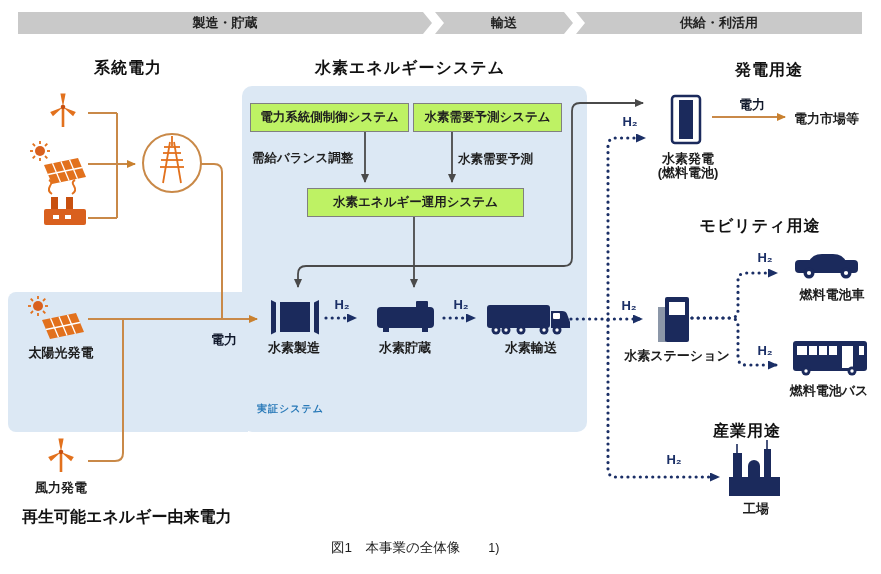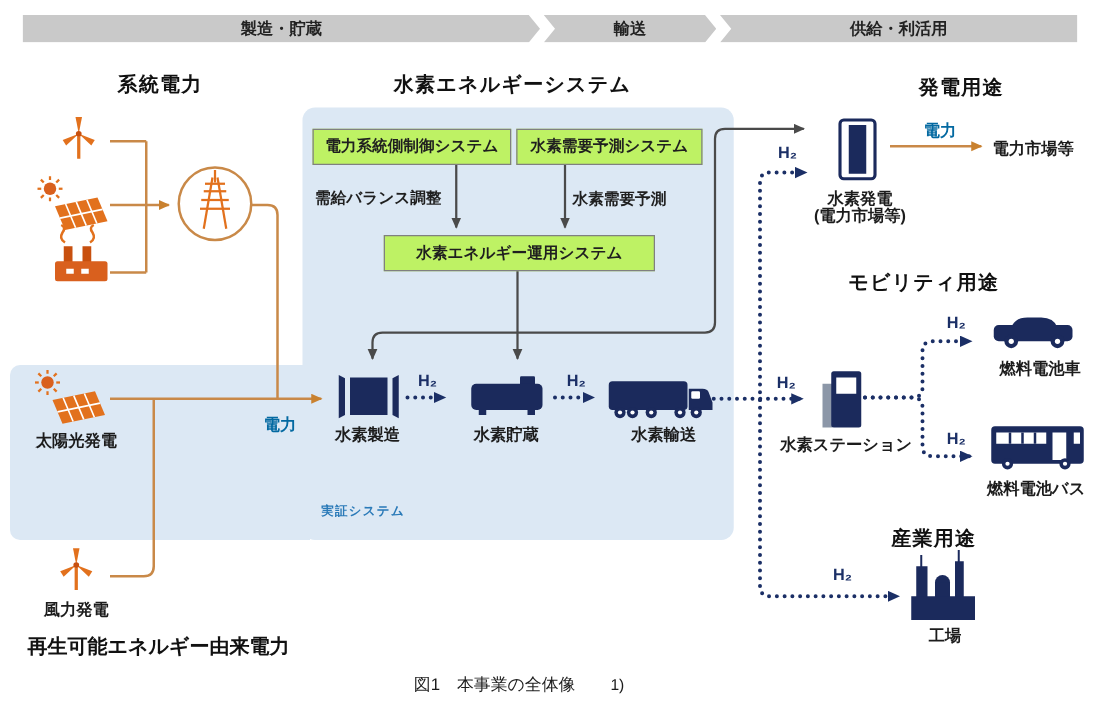--- a/index.html
+++ b/index.html
@@ -19,21 +19,21 @@
   .panel-main{left:242px;top:86px;width:345px;height:346px;border-radius:10px;}
   .panel-left{left:8px;top:292px;width:240px;height:140px;border-radius:8px 0 0 8px;}
   svg.layer{position:absolute;left:0;top:0;z-index:2;}
   
   .lbl{position:absolute;z-index:3;white-space:nowrap;font-weight:bold;}
   .ctr{transform:translateX(-50%);text-align:right;}
   .title{font-size:16px;letter-spacing:1px;color:#111;}
   .small{font-size:13px;color:#1c1c1c;}
   .tiny{font-size:12.5px;color:#1f1f1f;}
   .h2lbl{font-size:13px;color:#1b2f66;}
-  .pow{font-size:13px;color:#0369a1;}
+  .pow{font-size:13px;color:#0f172a;}
   .demo{font-size:10px;color:#2a7ab8;letter-spacing:1px;}
   .big{font-size:16px;color:#111;}
   .sysbox{position:absolute;z-index:3;background:#bef264;border:1px solid #808080;
     display:flex;align-items:center;justify-content:center;font-size:12.5px;font-weight:bold;color:#1f1f1f;}
   .caption{position:absolute;z-index:3;font-size:13.5px;color:#1c1c1c;}
   .caption .ref{margin-left:28px;font-size:12.5px;}
 </style>
 </head>
 <body>
 
@@ -220,21 +220,21 @@
       <circle cx="754" cy="466" r="6" fill="#1b2a5c"></circle>
       <rect x="748" y="466" width="12" height="13" fill="#1b2a5c"></rect>
       <rect x="764" y="449" width="7" height="30" fill="#1b2a5c"></rect>
       <rect x="729" y="477" width="51" height="19" fill="#1b2a5c"></rect>
     </g>
   </svg>
 
   <div class="lbl ctr title" style="left:128px;top:58px;">系統電力</div>
   <div class="lbl ctr title" style="left:410px;top:58px;">水素エネルギーシステム</div>
   <div class="lbl ctr title" style="left:769px;top:60px;">発電用途</div>
-  <div class="lbl ctr title" style="left:739px;top:216px;">モビリティ用途</div>
+  <div class="lbl ctr title" style="left:760px;top:216px;">モビリティ用途</div>
   <div class="lbl ctr title" style="left:747px;top:421px;">産業用途</div>
 
   <div class="sysbox" style="left:250px;top:103px;width:157px;height:27px;">電力系統側制御システム</div>
   <div class="sysbox" style="left:413px;top:103px;width:147px;height:27px;">水素需要予測システム</div>
   <div class="sysbox" style="left:307px;top:188px;width:215px;height:27px;">水素エネルギー運用システム</div>
 
   <div class="lbl tiny" style="left:252px;top:150px;">需給バランス調整</div>
   <div class="lbl tiny" style="left:458px;top:151px;">水素需要予測</div>
 
   <div class="lbl ctr small" style="left:294px;top:339px;">水素製造</div>
@@ -247,21 +247,21 @@
   <div class="lbl ctr h2lbl" style="left:630px;top:114px;">H₂</div>
   <div class="lbl ctr h2lbl" style="left:765px;top:250px;">H₂</div>
   <div class="lbl ctr h2lbl" style="left:765px;top:343px;">H₂</div>
   <div class="lbl ctr h2lbl" style="left:674px;top:452px;">H₂</div>
 
   <div class="lbl ctr pow" style="left:224px;top:331px;">電力</div>
   <div class="lbl ctr pow" style="left:752px;top:96px;">電力</div>
   <div class="lbl small" style="left:794px;top:110px;">電力市場等</div>
 
   <div class="lbl ctr small" style="left:688px;top:150px;">水素発電</div>
-  <div class="lbl ctr small" style="left:688px;top:164px;">(電力市場等)</div>
+  <div class="lbl ctr small" style="left:688px;top:164px;">(燃料電池)</div>
   <div class="lbl ctr small" style="left:677px;top:347px;">水素ステーション</div>
   <div class="lbl ctr small" style="left:832px;top:286px;">燃料電池車</div>
   <div class="lbl ctr small" style="left:829px;top:382px;">燃料電池バス</div>
   <div class="lbl ctr small" style="left:756px;top:500px;">工場</div>
 
   <div class="lbl ctr small" style="left:61px;top:344px;">太陽光発電</div>
   <div class="lbl ctr small" style="left:61px;top:479px;">風力発電</div>
   <div class="lbl big" style="left:22px;top:507px;">再生可能エネルギー由来電力</div>
 
   <div class="lbl demo" style="left:257px;top:402px;">実証システム</div>

